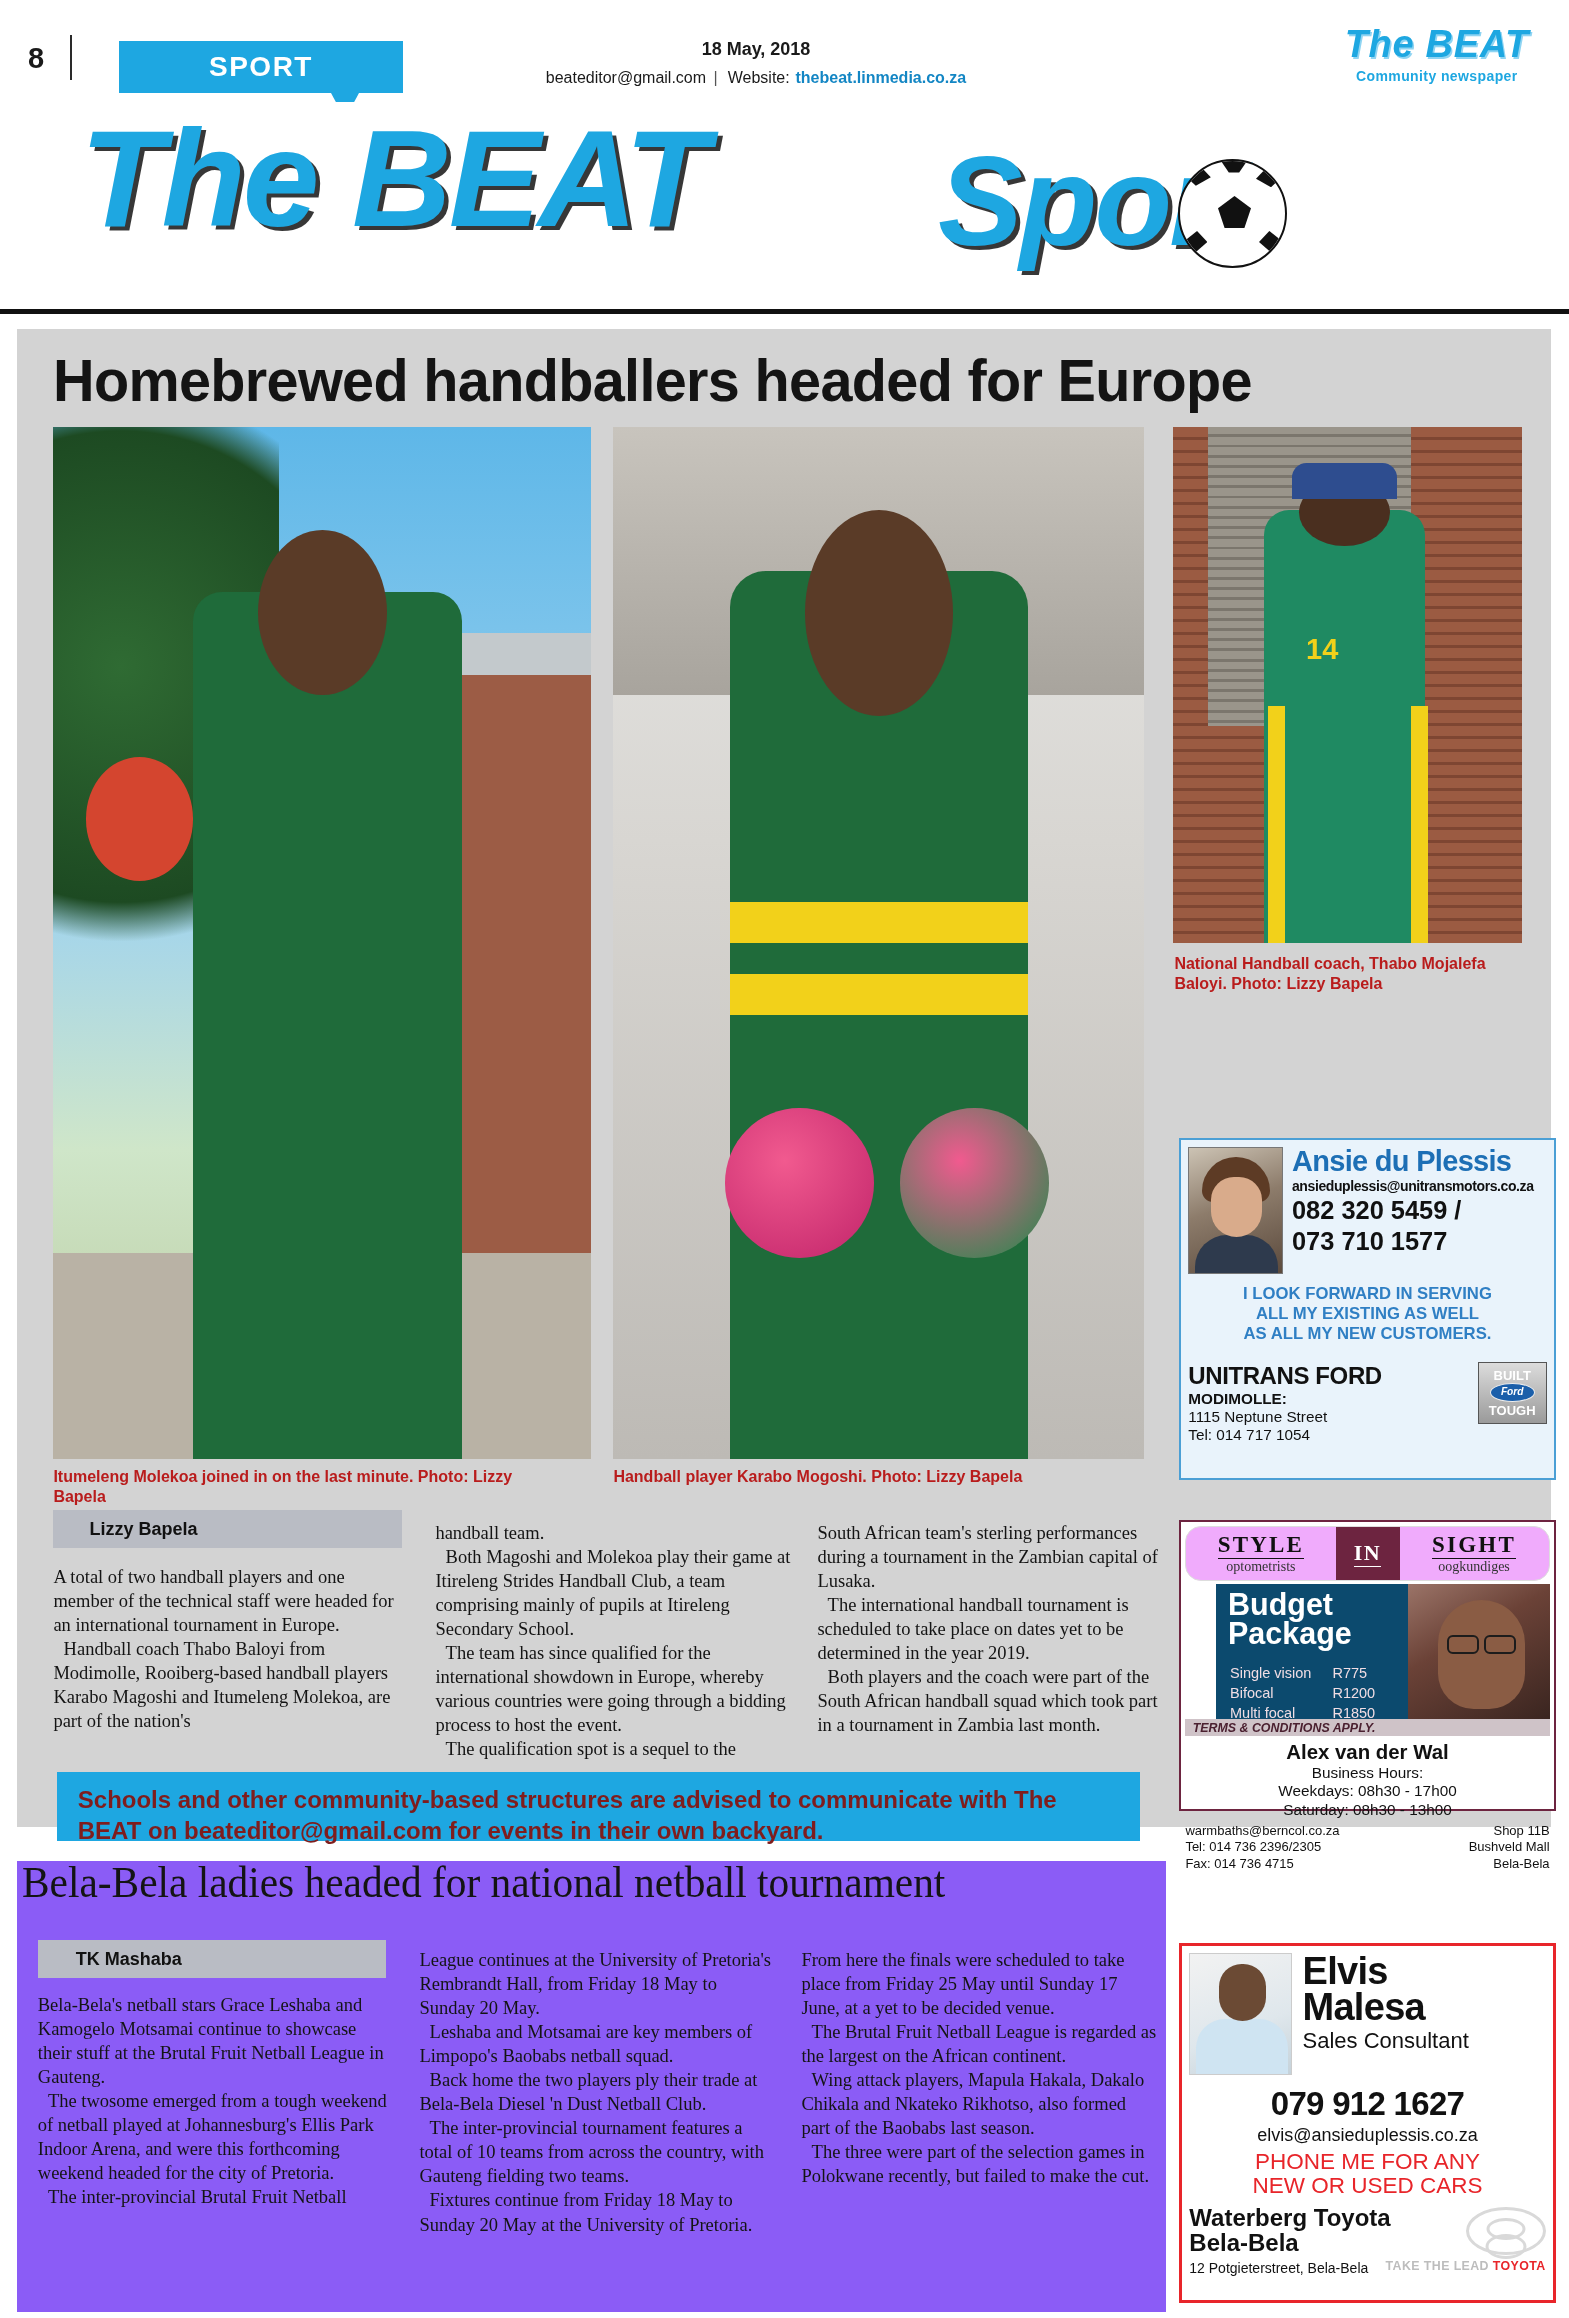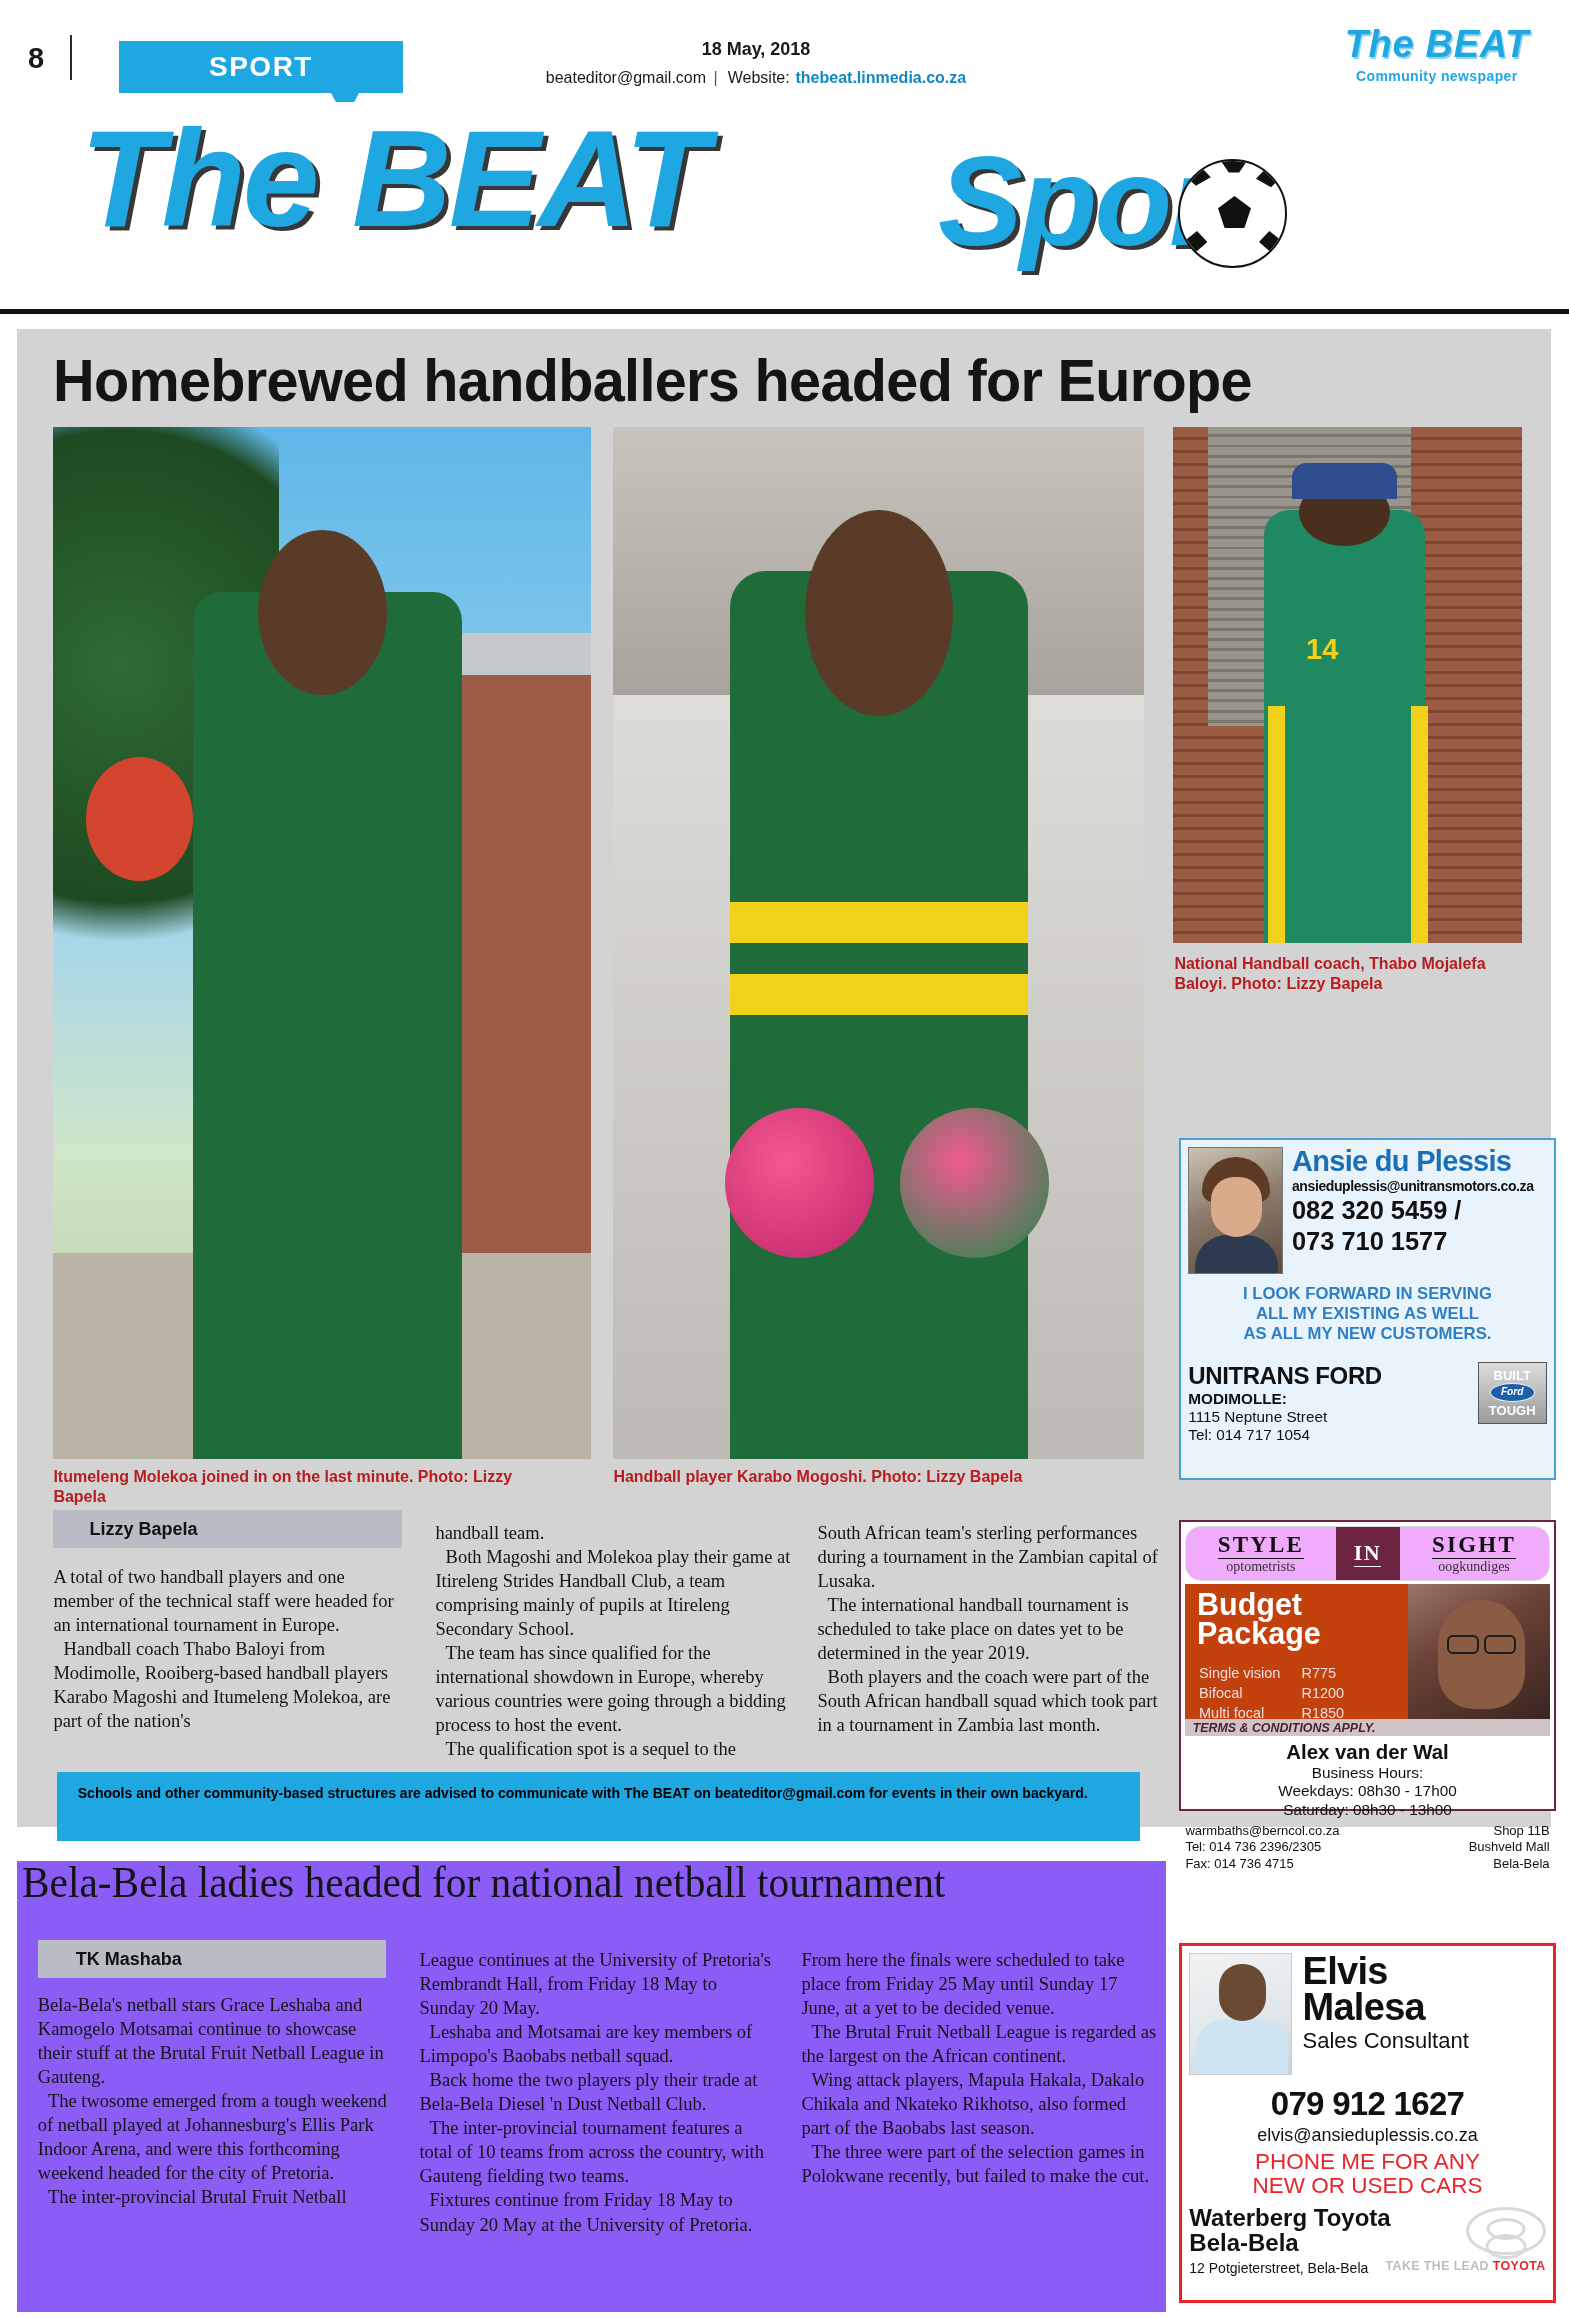--- a/index.html
+++ b/index.html
@@ -132,23 +132,23 @@
   }
   .bodycol p { text-indent:10.2px; }
   .bodycol p.first { text-indent:0; }
   .col-a { left:36px; top:1236px; width:356px; }
   .col-b { left:418px; top:1192px; width:356px; }
   .col-c { left:800px; top:1192px; width:342px; }
 
   
   .notice {
     position:absolute; left:40px; top:1443px; width:1083px; height:69px;
-    background:#1ea7e1; color:#000000;
+    background:#1ea7e1; color:#7f1d1d;
     padding:11.6px 20.4px;
-    font-size:14px; font-weight:bold; line-height:1.32;
+    font-size:24px; font-weight:bold; line-height:1.32;
   }
 
   
   .article2 { position:absolute; left:17.4px; top:1861px; width:1149px; height:451px; background:#8b5cf6; }
   .headline2 {
     position:absolute; left:4.4px; top:0px; width:1141px;
     font-size:44px; color:#141414; line-height:1;
     font-family:"Liberation Serif", serif;
     transform: scaleX(0.94); transform-origin:left center;
   }
@@ -195,21 +195,21 @@
      display:flex; align-items:center; justify-content:center; font-style:italic; font-size:10.2px; margin:1.5px 0; }
 
   
   .ad-style { left:1179px; top:1520px; width:377px; height:291px; border:2.2px solid #6d2440; padding:4.4px; background:#fff; }
   .style-logo { border:1.5px solid #ddd; border-radius:16px; display:flex; height:55px; overflow:hidden; background:#f0abfc; }
   .sl-cell { flex:1; display:flex; flex-direction:column; align-items:center; justify-content:center; }
   .sl-cell .t1 { font-size:23px; font-weight:bold; letter-spacing:2.2px; color:#111; border-bottom:1.5px solid #111; font-family:"Liberation Serif",serif; }
   .sl-cell .t2 { font-size:14px; color:#333; font-family:"Liberation Serif",serif; }
   .sl-mid { width:64px; background:#6d2440; display:flex; align-items:center; justify-content:center; }
   .sl-mid .t1 { font-size:22px; font-weight:bold; color:#fff; letter-spacing:1.5px; border-bottom:1.5px solid #fff; font-family:"Liberation Serif",serif; }
-  .style-body { position:relative; height:135px; background:#c2410c; margin-top:2.9px; overflow:hidden; }
+  .style-body { position:relative; height:135px; background:#0c4a6e; margin-top:2.9px; overflow:hidden;margin-left:31px; }
   .style-body .bp { position:absolute; left:11.6px; top:5.8px; font-size:30.5px; font-weight:bold; color:#fff; line-height:0.95; }
   .style-prices { position:absolute; left:11.6px; top:79px; font-size:14.5px; color:#f0dde4; line-height:1.24; }
   .style-prices td { padding-right:19px; }
   .style-model {
     position:absolute; right:0; top:0; width:142px; height:135px;
     background:linear-gradient(150deg,#9b7468 0%,#6b4237 40%,#3a2520 100%);
   }
   .style-model .f { position:absolute; left:30.5px; top:16px; width:87px; height:109px; background:#8a5c44; border-radius:44px 44px 36px 36px; }
   .style-model .g1 { position:absolute; left:39px; top:51px; width:32px; height:19px; border:2.9px solid #1c1c1c; border-radius:5.8px; }
   .style-model .g2 { position:absolute; left:76px; top:51px; width:32px; height:19px; border:2.9px solid #1c1c1c; border-radius:5.8px; }

